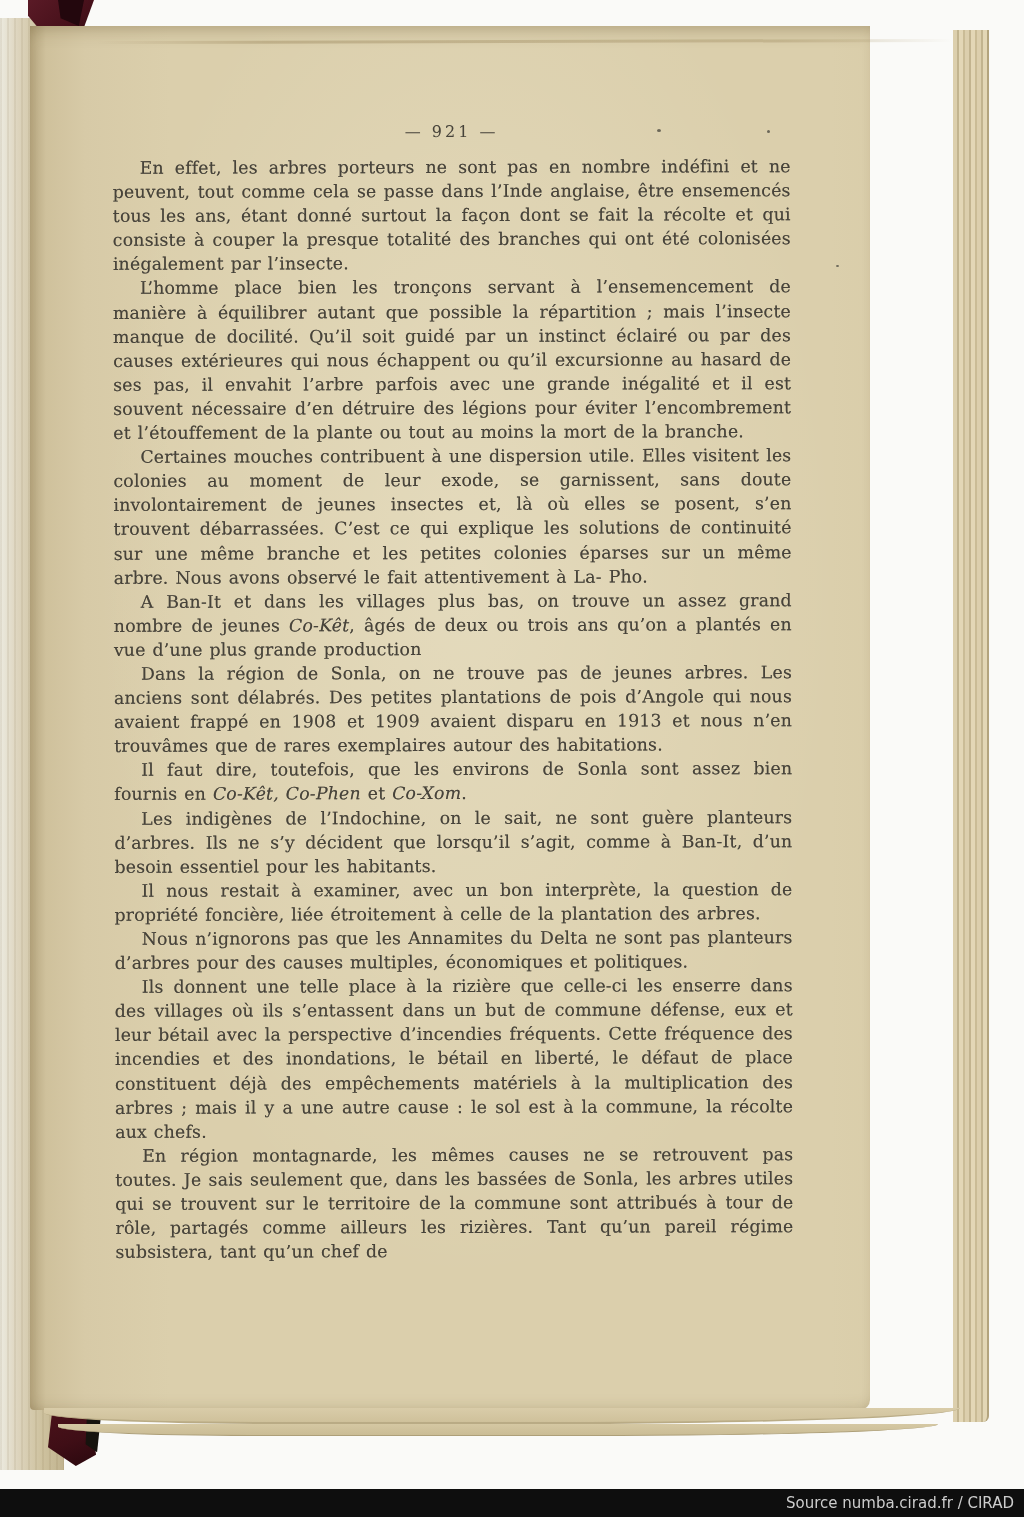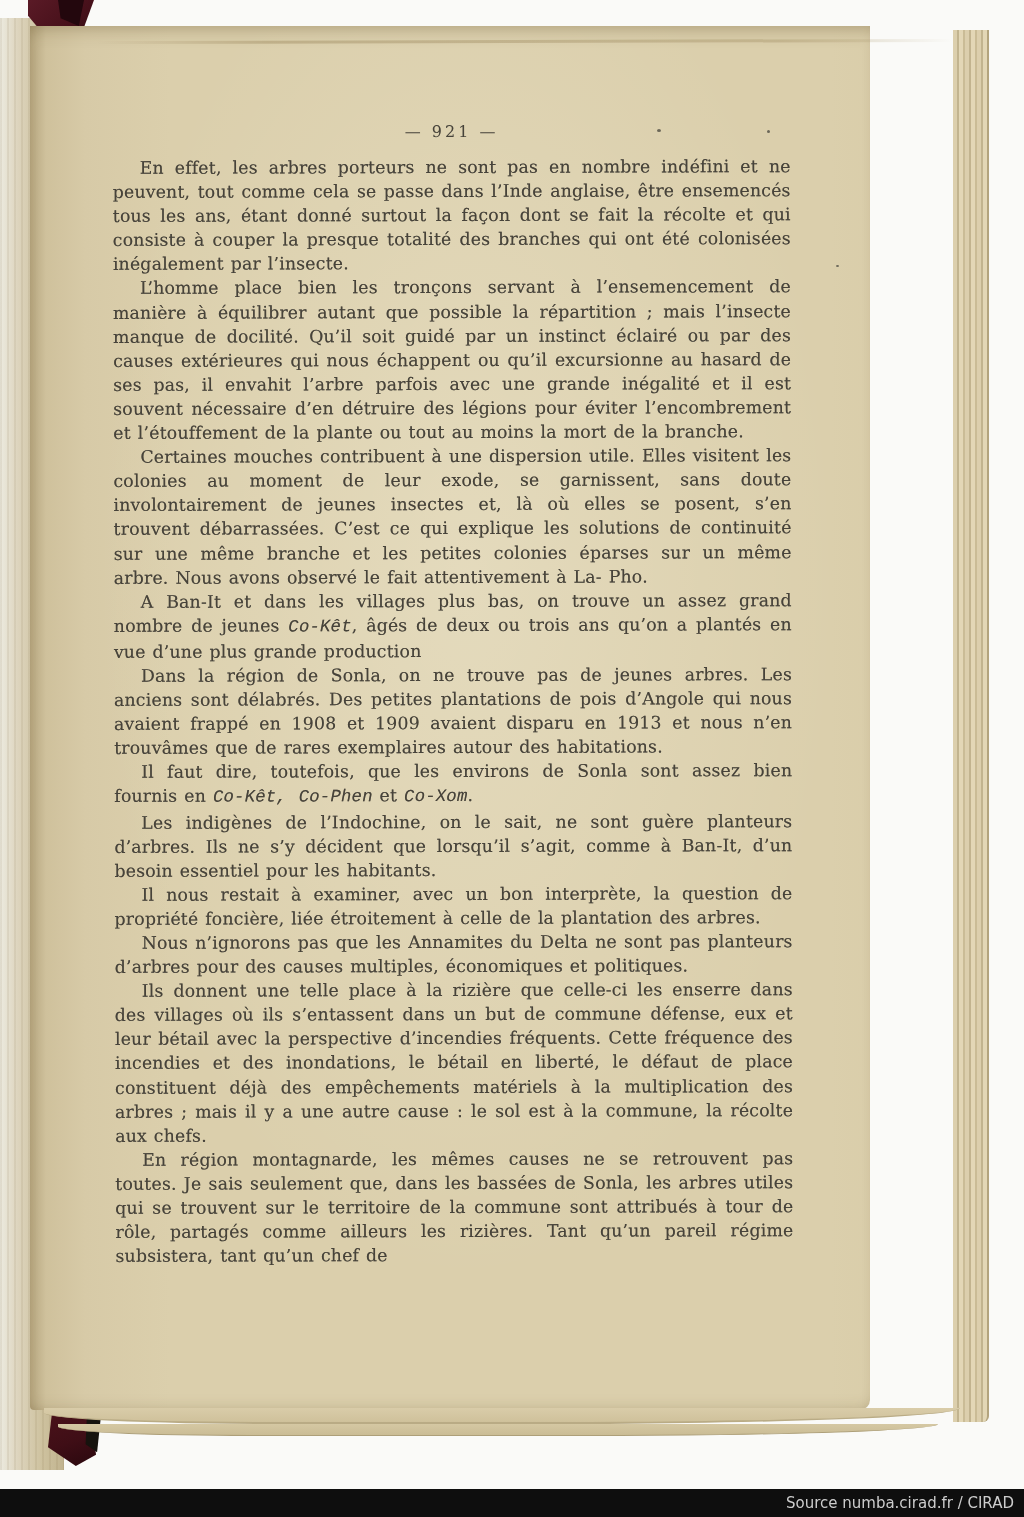--- a/index.html
+++ b/index.html
@@ -99,21 +99,21 @@
   .para{
     margin:0;
     text-indent:27px;
     text-align:justify;
     font-size:17.3px;
     line-height:24.1px;
     letter-spacing:.2px;
     word-spacing:1.2px;
     text-shadow:0 0 .4px rgba(70,66,58,.55);
   }
-  .ital{font-style:italic;font-family:Liberation Mono, monospace;}
+  .ital{font-style:italic;}
 
   .speck{position:absolute;border-radius:50%;background:#6b6758;}
   .speck.s1{left:657px;top:129px;width:4px;height:3px;}
   .speck.s2{left:767px;top:130px;width:3px;height:3px;}
   .speck.s3{left:836px;top:265px;width:3px;height:2px;}
 
   
   .footer-bar{
     position:absolute;left:0;bottom:0;width:1024px;height:28px;
     background:var(--bar);

